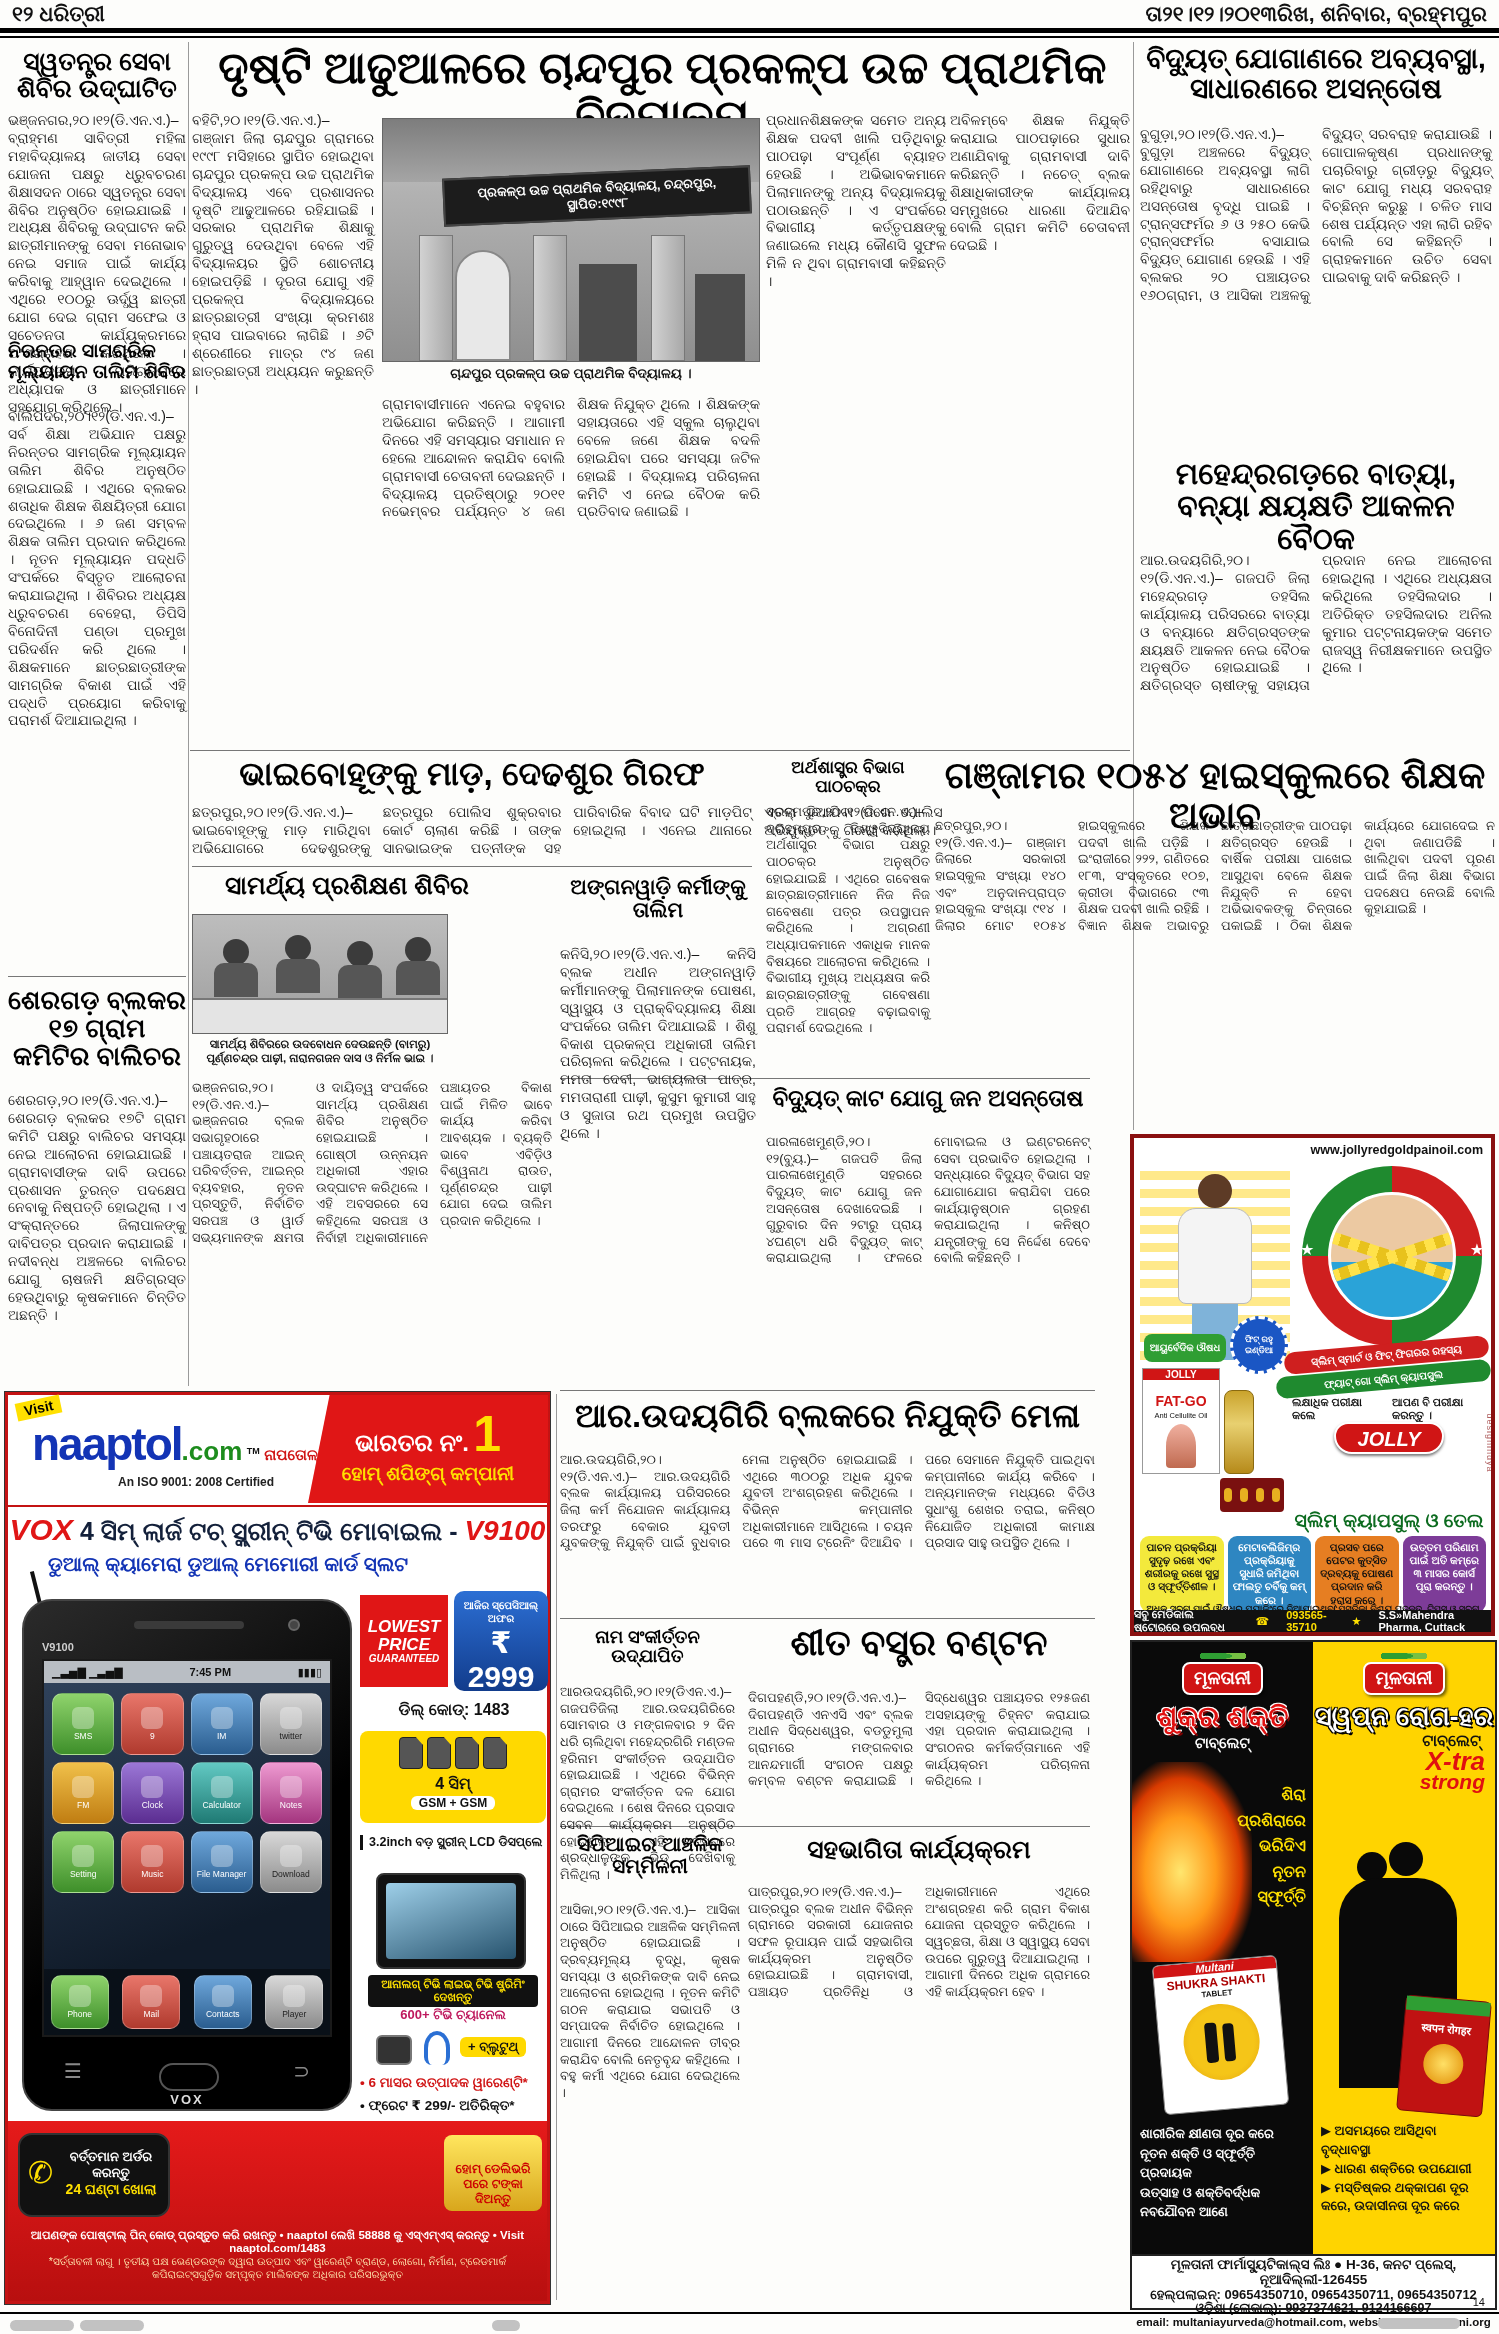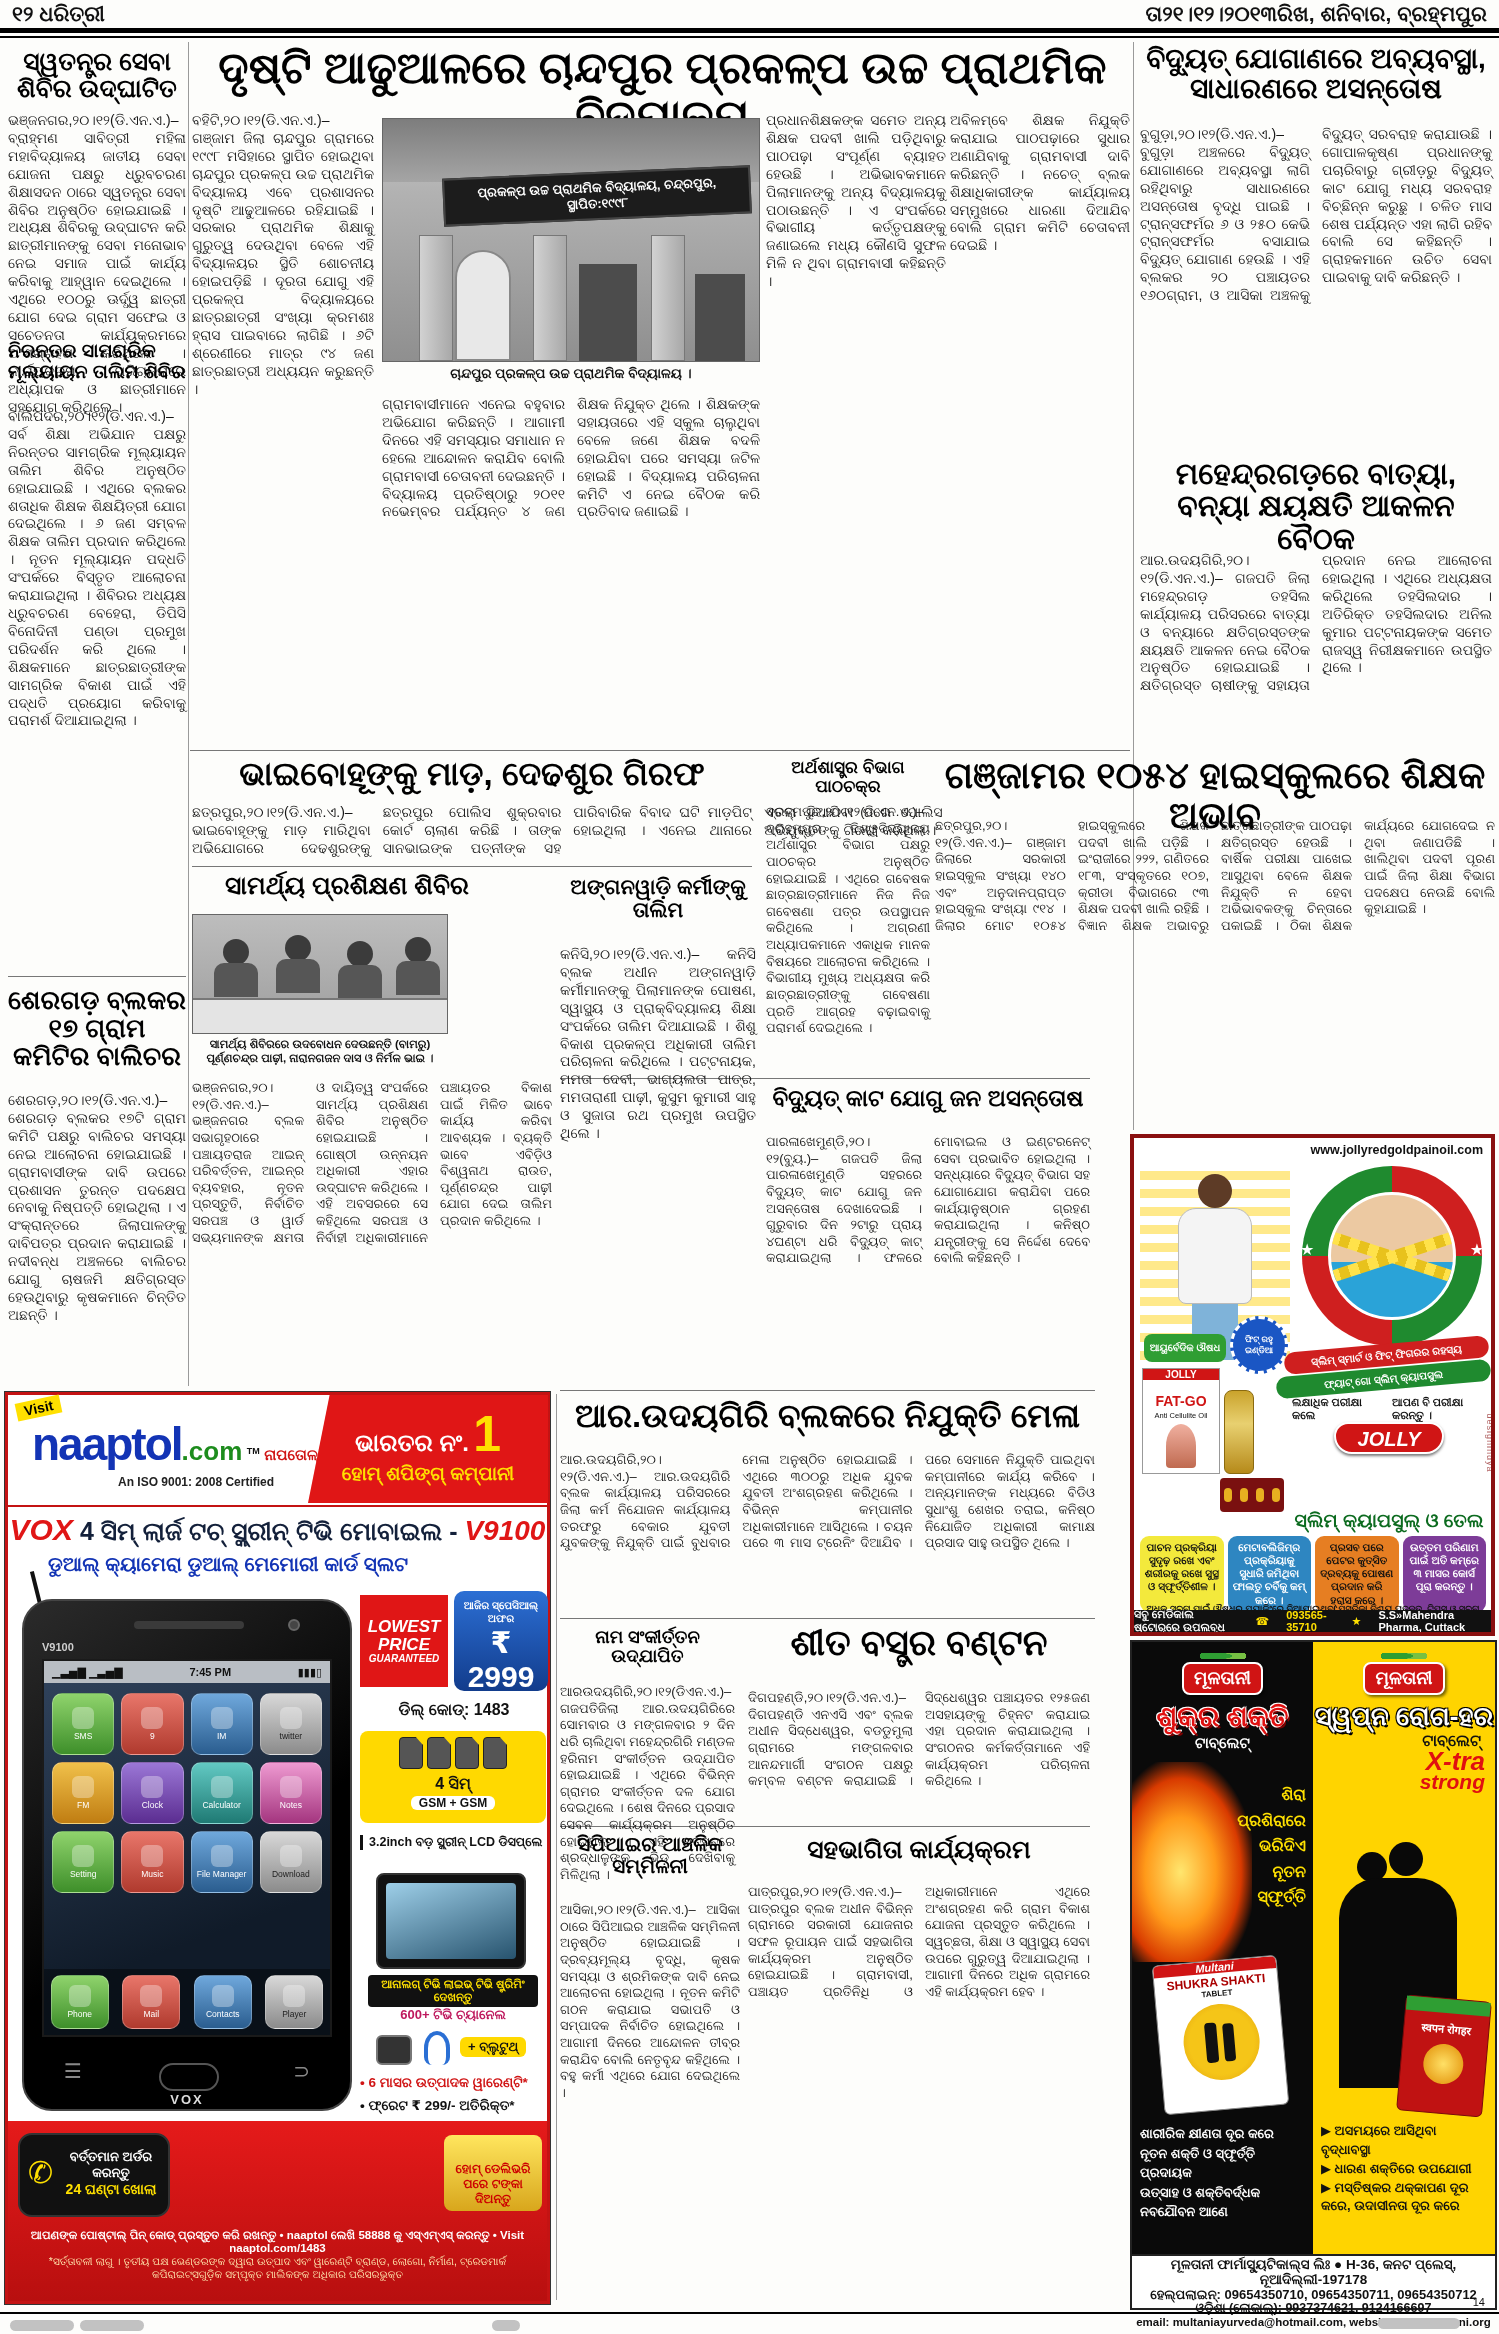--- a/index.html
+++ b/index.html
@@ -427,21 +427,21 @@
       <div style="margin:8px auto 0;width:40px;height:40px;border-radius:50%;background:radial-gradient(circle,#ffe066,#e08a00)"></div>
     </div>
     <div class="abs" style="left:8px;top:480px;width:168px;color:#111;font-weight:bold;font-size:13px;line-height:1.45">
       <div>▶ <span>ଅସମୟରେ ଆସିଥିବା ବୃଦ୍ଧାବସ୍ଥା</span></div>
       <div>▶ <span>ଧାରଣ ଶକ୍ତିରେ ଉପଯୋଗୀ</span></div>
       <div>▶ <span>ମସ୍ତିଷ୍କର ଥକ୍କାପଣ ଦୂର କରେ, ଉଦାସୀନତା ଦୂର କରେ</span></div>
     </div>
   </div>
 
   <div class="abs" style="left:0;top:612px;width:363px;height:54px;background:#fff;border-top:2px solid #222;text-align:center;line-height:1.1;padding-top:2px">
-    <div style="font-size:13.5px;font-weight:bold">ମୂଳତାନୀ ଫାର୍ମାସ୍ୟୁଟିକାଲ୍ସ ଲିଃ ● H-36, କନଟ ପ୍ଲେସ୍, ନୂଆଦିଲ୍ଲୀ-197178</div>
+    <div style="font-size:13.5px;font-weight:bold">ମୂଳତାନୀ ଫାର୍ମାସ୍ୟୁଟିକାଲ୍ସ ଲିଃ ● H-36, କନଟ ପ୍ଲେସ୍, ନୂଆଦିଲ୍ଲୀ-126455</div>
     <div style="font-size:13px;font-weight:bold">ହେଲ୍ପଲାଇନ୍: 09654350710, 09654350711, 09654350712</div>
     <div style="font-size:12.5px;font-weight:bold">ଓଡ଼ିଶା (ଲୋକାଲ୍): 9937374621, 9124166697</div>
     <div style="font-size:11.5px;font-weight:bold">email: multaniayurveda@hotmail.com, website: www.multani.org</div>
   </div>
 </div>
 
 <div class="abs blackbar" style="left:0;top:2312px;width:1499px;height:2px"></div>
 <div class="abs" style="right:14px;top:2296px;font-size:11px">14</div>
 <div class="abs scrollthumb" style="left:10px;top:2320px;width:64px"></div>
 <div class="abs scrollthumb" style="left:80px;top:2320px;width:64px"></div>

